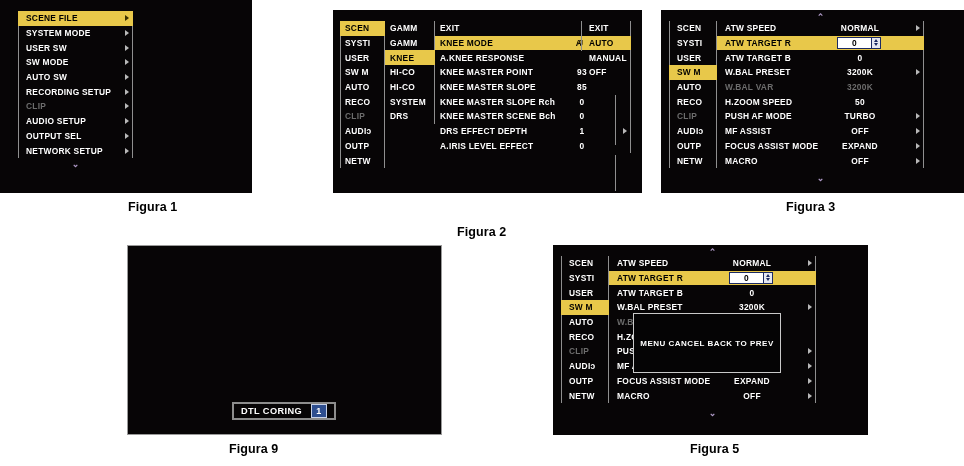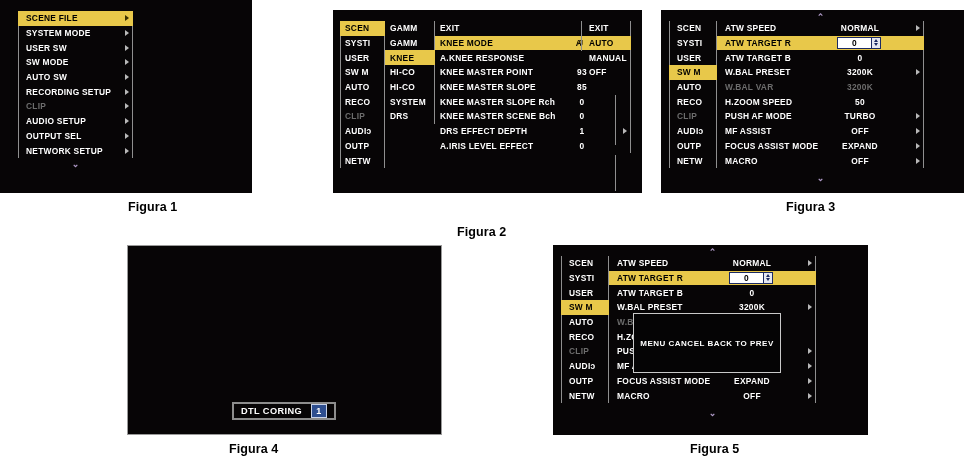--- a/index.html
+++ b/index.html
@@ -509,21 +509,21 @@
   <div class="chev" id="f3chevdn" style="left:56px; width:207px; top:164px;">⌄</div>
 </div>
 <div class="caption" id="cap3">Figura 3</div>
 
 <div class="panel bordered" id="fig4">
   <div class="osdbox" style="left:104px; bottom:14px;">
     <span class="oblabel">DTL CORING</span>
     <span class="obval">1</span>
   </div>
 </div>
-<div class="caption" id="cap4">Figura 4</div>
+<div class="caption" id="cap4">Figura 9</div>
 
 <div class="panel" id="fig5">
   <div class="menucol f3col" id="f5colL">
     <div class="railL"></div>
     <div class="railR"></div>
   <div class="mrow">
         <span class="lbl">SCEN</span>
       </div>
       <div class="mrow">
         <span class="lbl">SYSTI</span>

